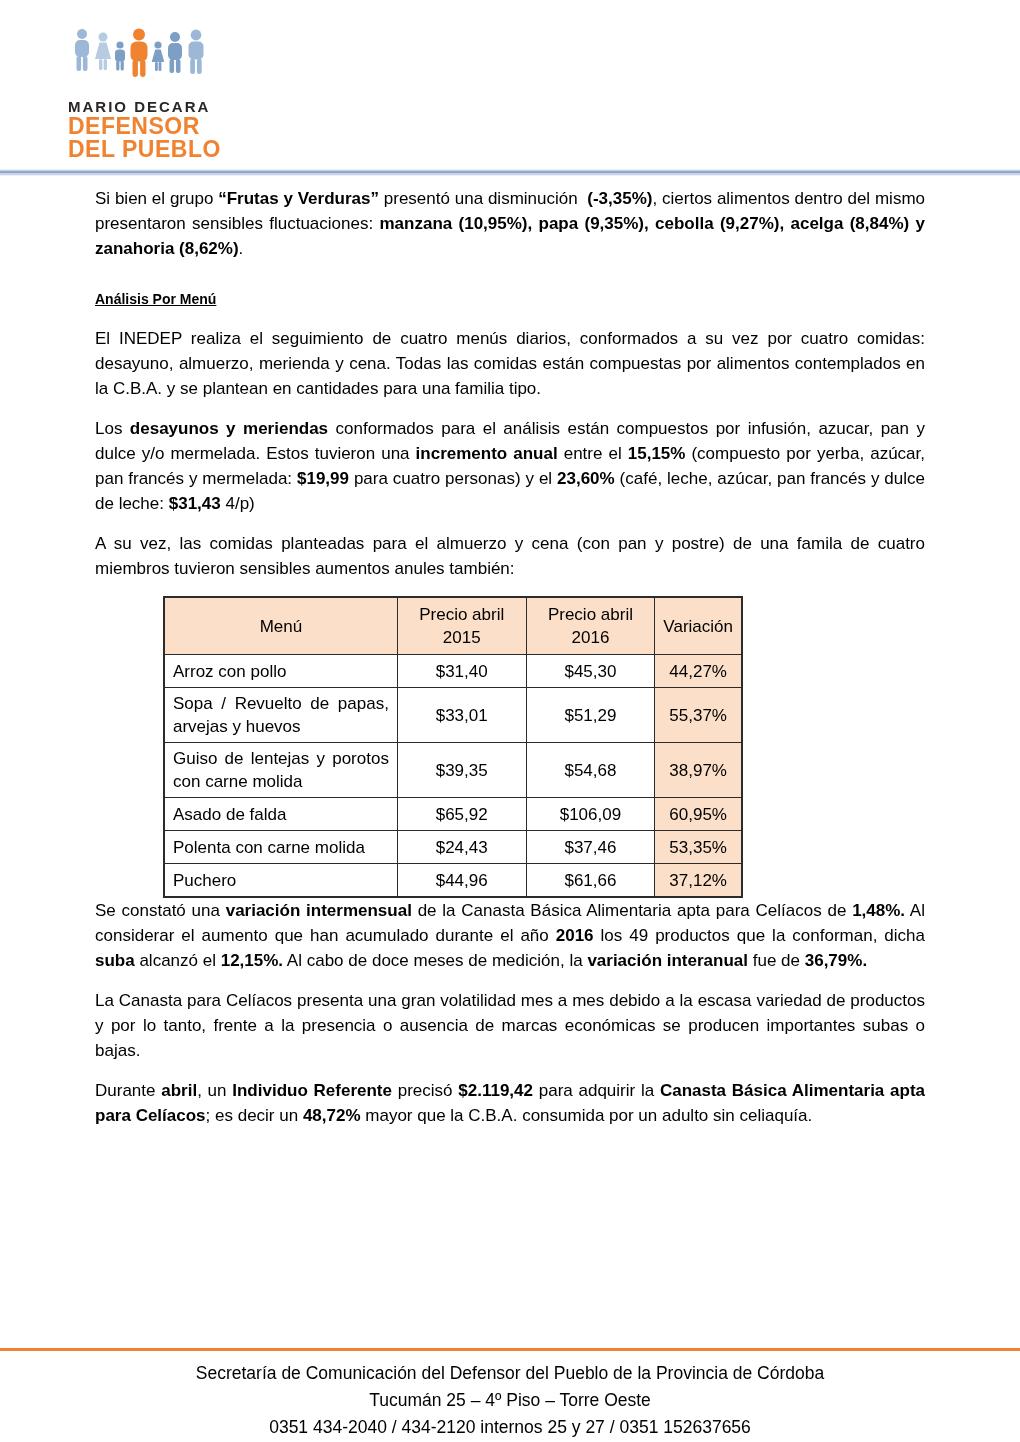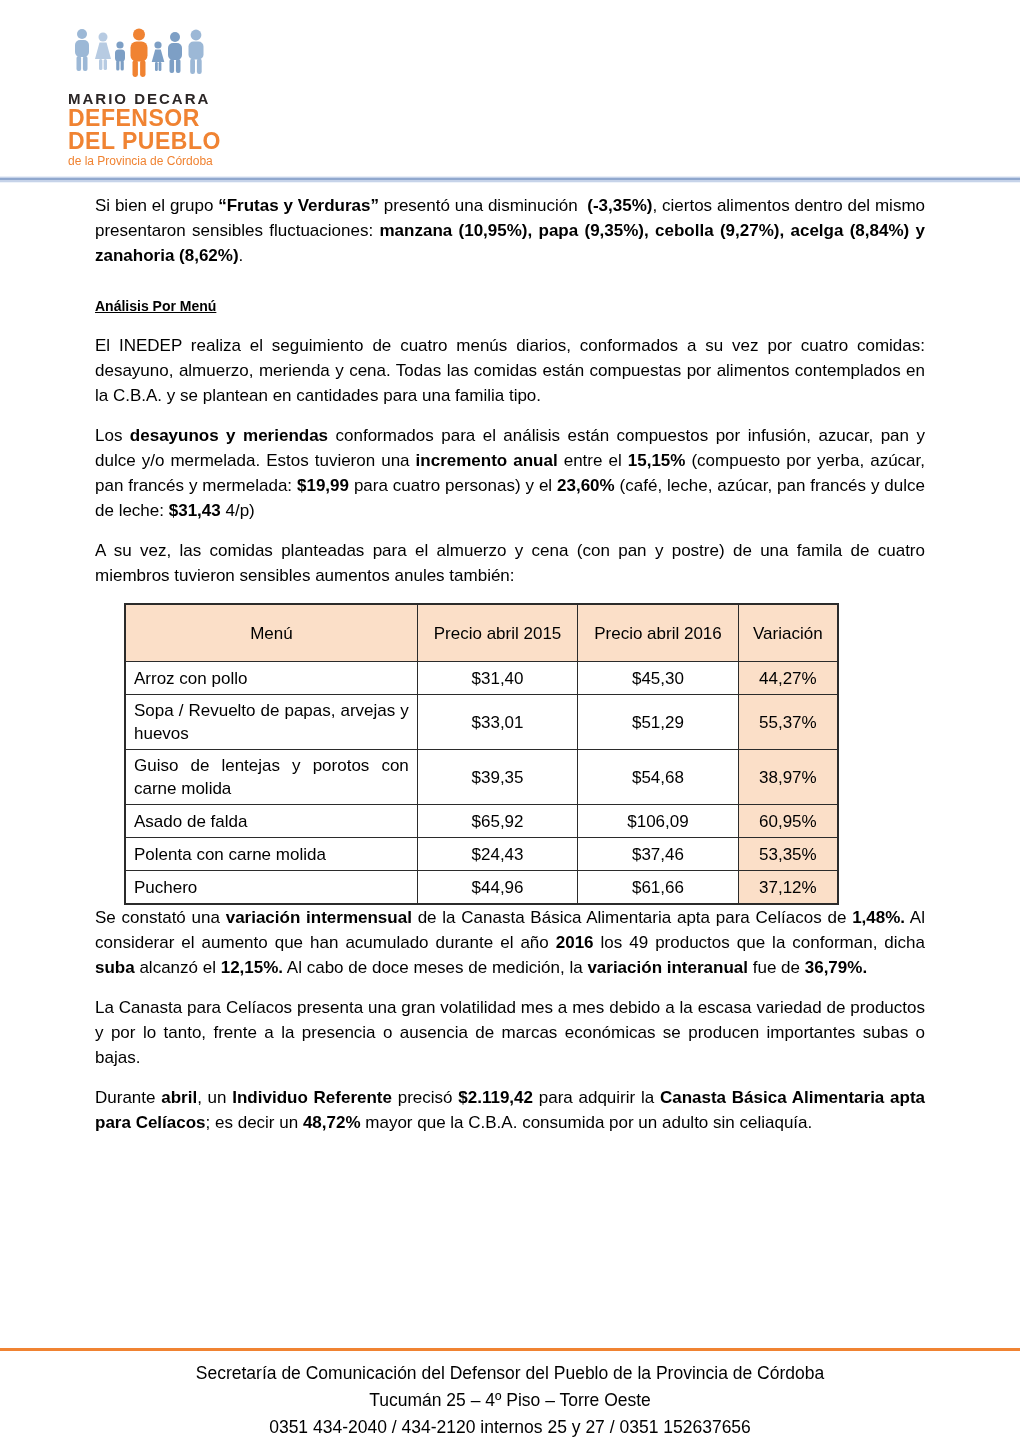--- a/index.html
+++ b/index.html
@@ -9,21 +9,21 @@
     background:#fff;
     overflow:hidden;
     font-family:"Liberation Sans", sans-serif;
     color:#000;
   }
   
   .header{margin:28px 0 0 68px;}
   .logo-people{display:block;margin-left:4px;}
   .logo-name{
     font-size:15px;font-weight:bold;letter-spacing:2px;
-    color:var(--logo-dark,#2b2626);line-height:17px;margin-top:12px;
+    color:var(--logo-dark,#2b2626);line-height:17px;margin-top:20px;
   }
   .logo-line1,.logo-line2{
     font-size:23px;font-weight:bold;letter-spacing:.5px;
     color:var(--orange,#f08030);line-height:23px;
   }
   .logo-sub{
     font-size:12px;color:var(--orange,#f08030);line-height:14px;margin-top:1px;
   }
   .header-divider{
     margin-top:8px;height:7px;width:100%;
@@ -37,22 +37,22 @@
   
   .content{margin:10px 95px 0 95px;font-size:17px;line-height:25px;text-align:justify;}
   .content p{margin:0 0 15px 0;}
   .section-heading{
     font-size:14px;font-weight:bold;text-decoration:underline;
     margin:26px 0 14px 0;text-align:left;
   }
   
   .menu-table{
     border-collapse:collapse;
-    margin:8px 0 0 29px;
-    width:715px;
+    margin:8px 0 0 68px;
+    width:580px;
     border:2px solid #2b2b2b;
     font-size:17px;
   }
   .menu-table th,.menu-table td{
     border:1px solid #2b2b2b;
     line-height:23px;
     vertical-align:middle;
     padding:4px 8px;
   }
   .menu-table thead th{
@@ -116,21 +116,20 @@
       <g fill="var(--blue-light)">
         <circle cx="124" cy="7" r="5.4"></circle>
           <rect x="116.5" y="13.5" width="15" height="18" rx="5"></rect>
         <rect x="118.2" y="30.5" width="4.8" height="15.5" rx="2.2"></rect>
           <rect x="124.9" y="30.5" width="4.8" height="15.5" rx="2.2"></rect>
       </g>
     </svg>
     <div class="logo-name">MARIO DECARA</div>
     <div class="logo-line1">DEFENSOR</div>
     <div class="logo-line2">DEL PUEBLO</div>
-    <div class="logo-sub">de la Provincia de Córdoba</div>
   </div>
 
   <div class="header-divider"></div>
 
   <div class="content">
     <p>Si bien el grupo <b>“Frutas y Verduras”</b> presentó una disminución &nbsp;<b>(-3,35%)</b>, ciertos alimentos dentro del mismo presentaron sensibles fluctuaciones: <b>manzana (10,95%), papa (9,35%), cebolla (9,27%), acelga (8,84%) y zanahoria (8,62%)</b>.</p>
 
     <div class="section-heading">Análisis Por Menú</div>
 
     <p>El INEDEP realiza el seguimiento de cuatro menús diarios, conformados a su vez por cuatro comidas: desayuno, almuerzo, merienda y cena. Todas las comidas están compuestas por alimentos contemplados en la C.B.A. y se plantean en cantidades para una familia tipo.</p>

